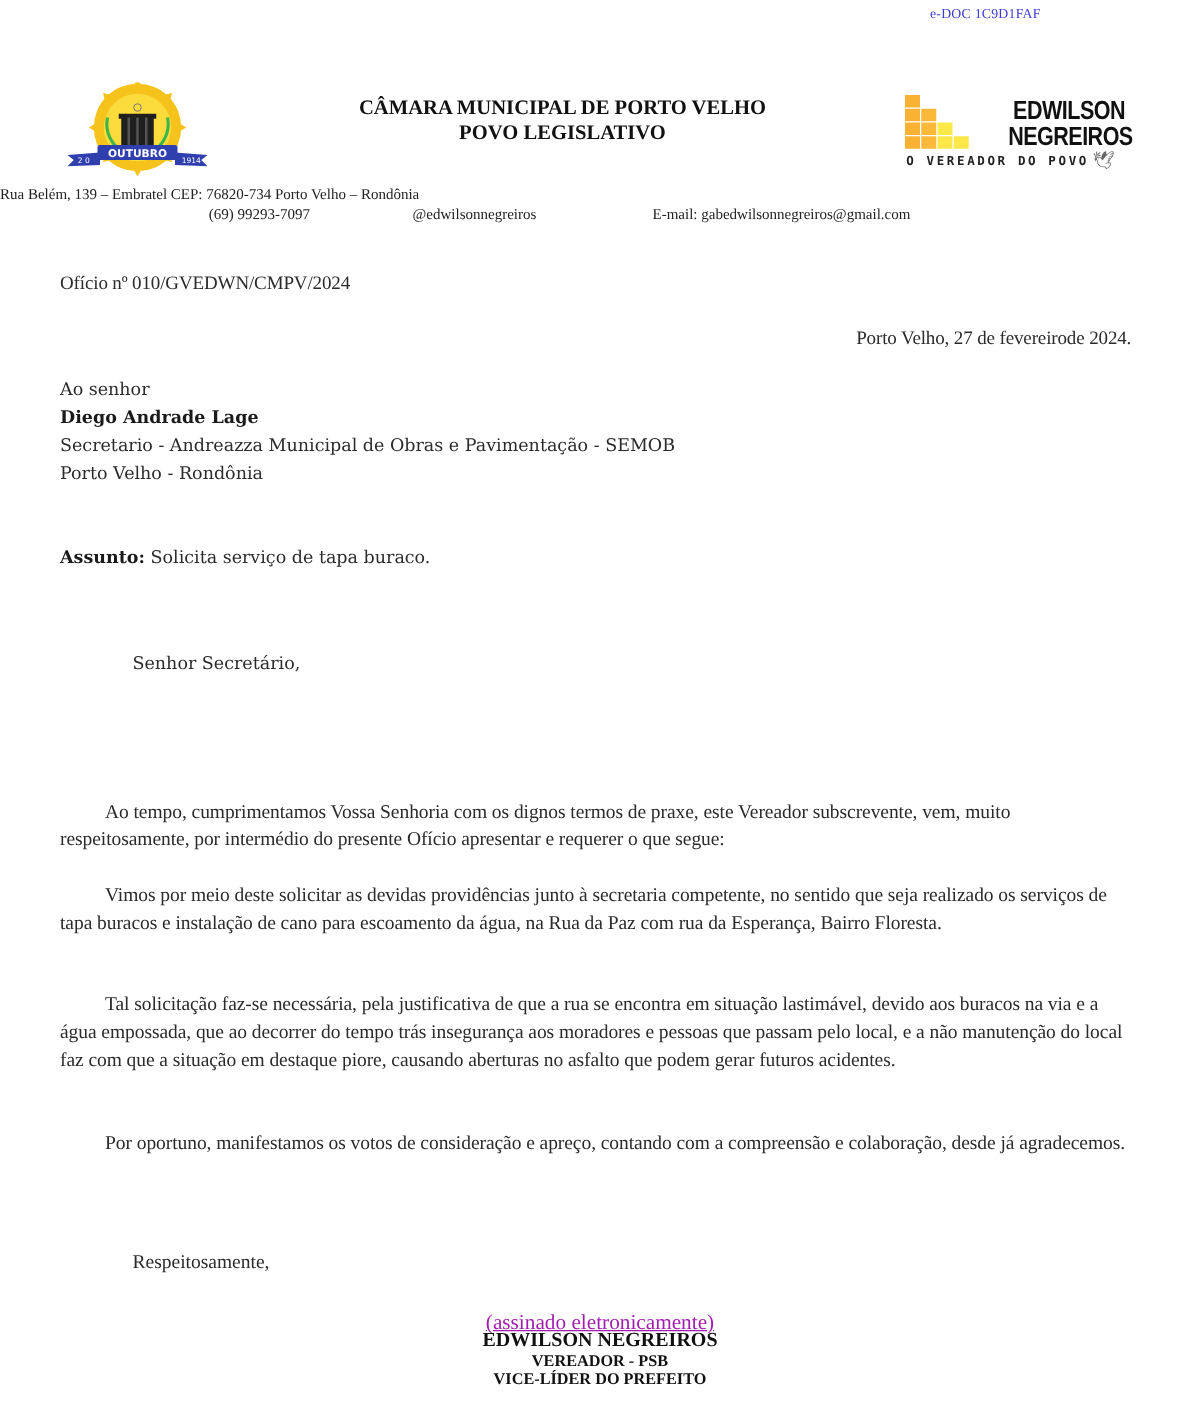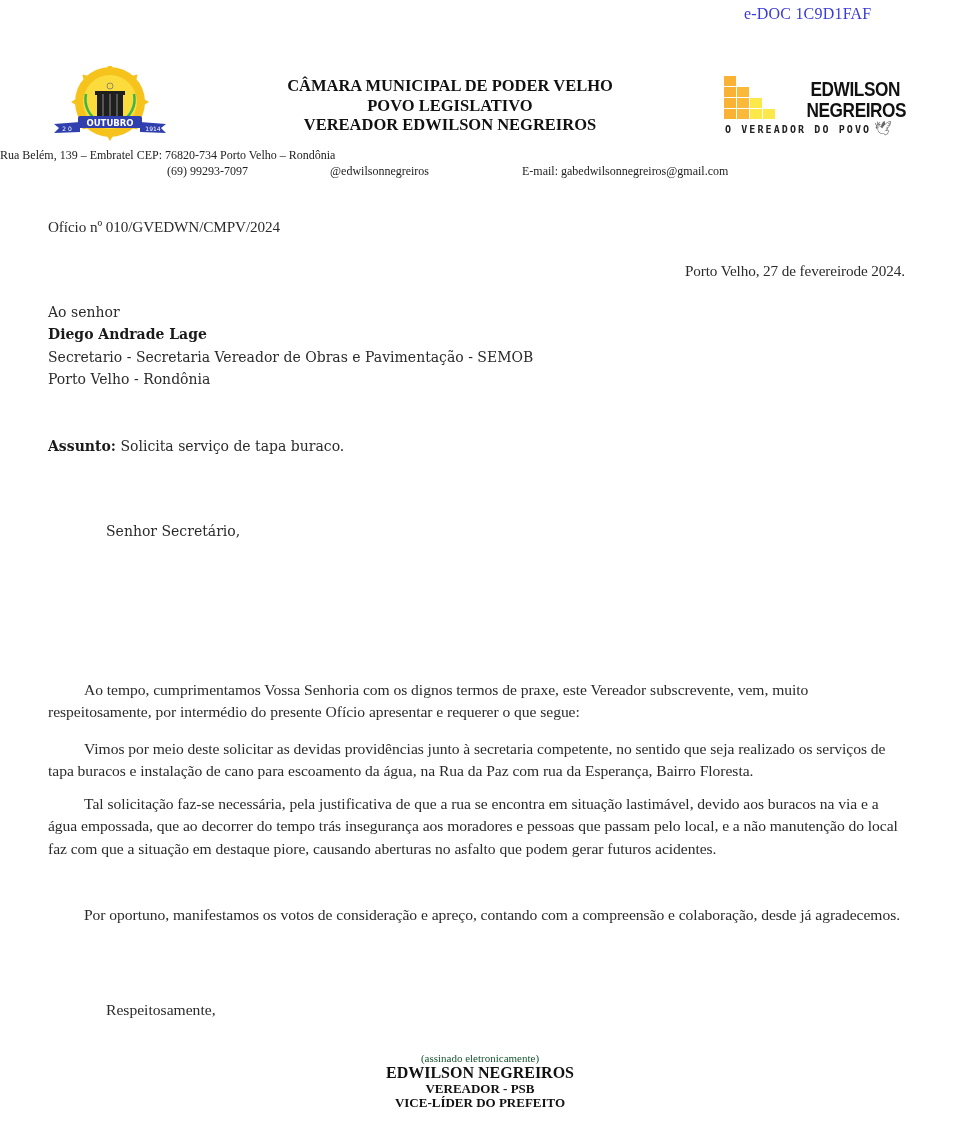--- a/index.html
+++ b/index.html
@@ -3,21 +3,21 @@
 <meta charset="utf-8">
 <style>
   html, body { margin: 0; padding: 0; background: #ffffff; }
   body {
     width: 960px; height: 1136px; position: relative; overflow: hidden;
     font-family: "DejaVu Serif", "Liberation Serif", serif;
     color: #2b2b2b;
   }
   .abs { position: absolute; }
   .edoc {
-    left: 744px; top: 5px; font-size: 16px; color: #3b3bd6;
+    left: 744px; top: 5px; font-size: 11px; color: #3b3bd6;
     font-family: "Liberation Serif", serif; letter-spacing: 0.2px;
   }
   
   .seal { left: 52px; top: 66px; width: 116px; height: 78px; }
   
   .hdr {
     left: 250px; top: 76px; width: 400px; text-align: center;
     font-family: "Liberation Serif", serif; font-weight: bold;
     font-size: 16.5px; line-height: 19.5px; color: #111;
   }
@@ -52,31 +52,31 @@
   .recipient .bold { font-weight: bold; color: #1a1a1a; }
   .subject { left: 48px; top: 423px; }
   .subject b { color: #1a1a1a; }
   .salutation { left: 106px; top: 508px; }
 
   .para {
     left: 48px; width: 862px; font-family: "Liberation Serif", serif;
     font-size: 15.6px; line-height: 22.4px; color: #2b2b2b; text-indent: 36px;
     text-align: left; letter-spacing: -0.05px;
   }
-  .p1 { top: 639px; margin-top: 40px; }
-  .p2 { top: 738px; }
+  .p1 { top: 639px; }
+  .p2 { top: 706px; }
   .p3 { top: 793px; }
   .p4 { top: 904px; }
   .closing { left: 106px; top: 967px; font-family: "Liberation Serif", serif; font-size: 15.6px; margin-top: 34px; }
 
   .sig {
     left: 330px; width: 300px; top: 1052px; text-align: center;
     font-family: "Liberation Serif", serif; color: #111;
   }
-  .sig .s1 { font-size: 11px; line-height: 12px; color: #14532d; }
+  .sig .s1 { font-size: 17px; line-height: 12px; color: #a21caf; text-decoration: underline; }
   .sig .s2 { font-size: 16px; font-weight: bold; line-height: 18px; }
   .sig .s3 { font-size: 13px; font-weight: bold; line-height: 14px; }
 </style>
 </head>
 <body>
 
 <div class="abs edoc">e-DOC 1C9D1FAF</div>
 
 <div class="abs seal">
   <svg width="116" height="78" viewBox="0 0 116 78">
@@ -105,23 +105,22 @@
     <path d="M2 58 L28 56 L28 66 L2 67 L7 62 Z" fill="#2f3fae"></path>
     <path d="M114 58 L88 56 L88 66 L114 67 L109 62 Z" fill="#2f3fae"></path>
     <rect x="26" y="50" width="64" height="12" rx="2" fill="#2f3fae"></rect>
     <text x="58" y="59.5" font-size="8.5" font-weight="bold" fill="#fff" text-anchor="middle" font-family="DejaVu Sans, sans-serif">OUTUBRO</text>
     <text x="15" y="64.5" font-size="6" fill="#fff" text-anchor="middle" font-family="DejaVu Sans, sans-serif">2 0</text>
     <text x="101" y="64.5" font-size="6" fill="#fff" text-anchor="middle" font-family="DejaVu Sans, sans-serif">1914</text>
   </svg>
 </div>
 
 <div class="abs hdr">
-  <div>CÂMARA MUNICIPAL DE PODER VELHO</div>
+  <div>CÂMARA MUNICIPAL DE PORTO VELHO</div>
   <div>POVO LEGISLATIVO</div>
-  <div>VEREADOR EDWILSON NEGREIROS</div>
 </div>
 
 <div class="abs brand">
   <div class="bars">
     <div class="bar" style="left:0;top:0;background:#f9b233"></div>
     <div class="bar" style="left:0;top:11px;background:#f9b233"></div>
     <div class="bar" style="left:0;top:22px;background:#f9b233"></div>
     <div class="bar" style="left:0;top:33px;background:#f9b233"></div>
     <div class="bar" style="left:13px;top:11px;background:#fbb93a"></div>
     <div class="bar" style="left:13px;top:22px;background:#fbb93a"></div>
@@ -142,21 +141,21 @@
 <div class="abs contact" style="left:167px">(69) 99293-7097</div>
 <div class="abs contact" style="left:330px">@edwilsonnegreiros</div>
 <div class="abs contact" style="left:522px">E-mail: gabedwilsonnegreiros@gmail.com</div>
 
 <div class="abs txt narrow oficio">Ofício nº 010/GVEDWN/CMPV/2024</div>
 <div class="abs txt narrow date">Porto Velho, 27 de fevereirode 2024.</div>
 
 <div class="abs txt recipient">
   <div>Ao senhor</div>
   <div class="bold">Diego Andrade Lage</div>
-  <div>Secretario - Secretaria Vereador de Obras e Pavimentação - SEMOB</div>
+  <div>Secretario - Andreazza Municipal de Obras e Pavimentação - SEMOB</div>
   <div>Porto Velho - Rondônia</div>
 </div>
 
 <div class="abs txt subject"><b>Assunto:</b><span> Solicita serviço de tapa buraco.</span></div>
 
 <div class="abs txt salutation">Senhor Secretário,</div>
 
 <div class="abs para p1">Ao tempo, cumprimentamos Vossa Senhoria com os dignos termos de praxe, este Vereador subscrevente, vem, muito respeitosamente, por intermédio do presente Ofício apresentar e requerer o que segue:</div>
 <div class="abs para p2">Vimos por meio deste solicitar as devidas providências junto à secretaria competente, no sentido que seja realizado os serviços de tapa buracos e instalação de cano para escoamento da água, na Rua da Paz com rua da Esperança, Bairro Floresta.</div>
 <div class="abs para p3">Tal solicitação faz-se necessária, pela justificativa de que a rua se encontra em situação lastimável, devido aos buracos na via e a água empossada, que ao decorrer do tempo trás insegurança aos moradores e pessoas que passam pelo local, e a não manutenção do local faz com que a situação em destaque piore, causando aberturas no asfalto que podem gerar futuros acidentes.</div>

